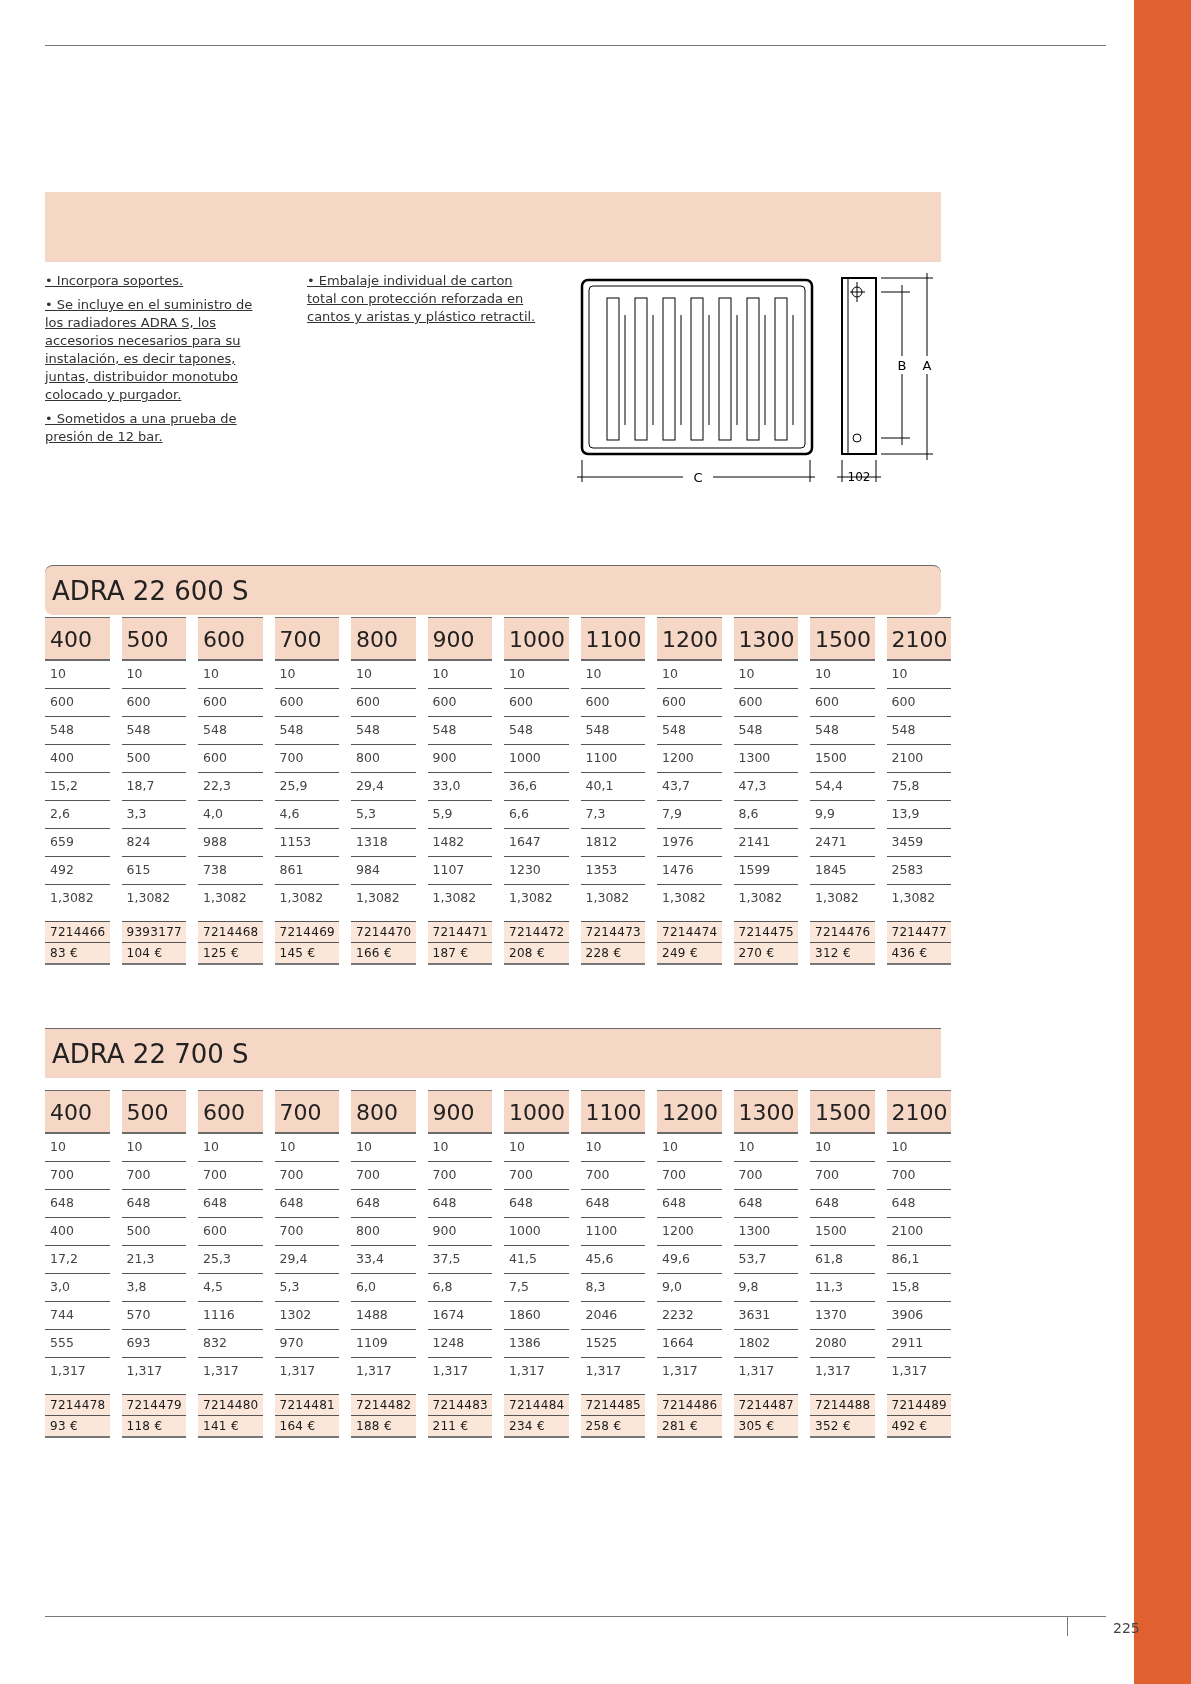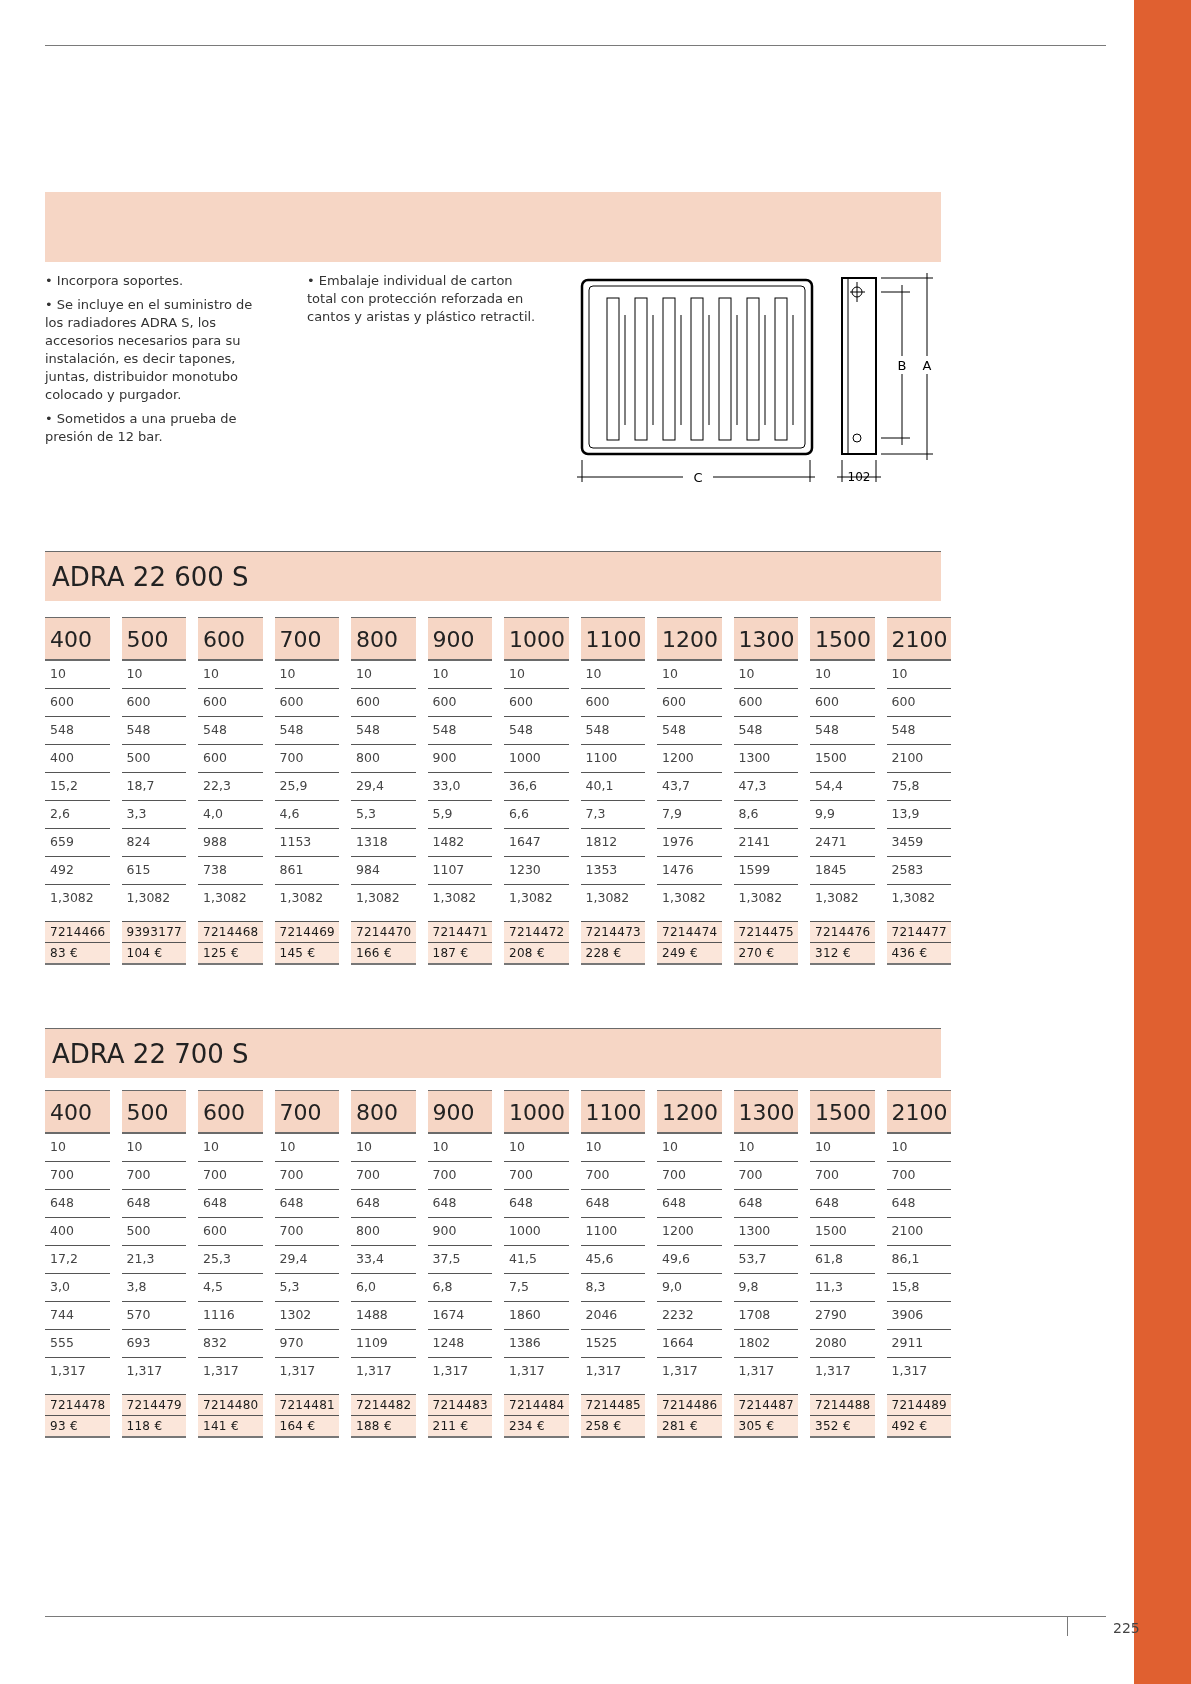--- a/index.html
+++ b/index.html
@@ -5,21 +5,21 @@
   html, body { margin: 0; padding: 0; }
   body {
     width: 1191px; height: 1684px; position: relative; overflow: hidden;
     background: #ffffff; color: #2a2a2a;
     font-family: "DejaVu Sans", sans-serif;
   }
   .side-bar { position: absolute; left: 1134px; top: 0; width: 57px; height: 1684px; background: #e06030; }
   .top-rule { position: absolute; left: 45px; top: 45px; width: 1061px; height: 1px; background: #7a7a7a; }
   .intro-band { position: absolute; left: 45px; top: 192px; width: 896px; height: 70px; background: #f6d6c5; }
 
-  .bullets { position: absolute; top: 272px; font-size: 13px; line-height: 18px; color: #333; }
+  .bullets { position: absolute; top: 272px; font-size: 13px; line-height: 18px; color: #333; text-decoration: underline; }
   .bullets p { margin: 0 0 6px 0; }
   .col1 { left: 45px; width: 215px; }
   .col2 { left: 307px; width: 230px; }
 
   .diagram { position: absolute; left: 565px; top: 270px; width: 380px; height: 220px; }
 
   .product-title {
     position: absolute; left: 45px; width: 896px; height: 50px;
     background: #f6d6c5; border-top: 1px solid #6a6a6a;
     font-size: 26px; line-height: 50px; color: #222; box-sizing: border-box; padding-left: 7px;
@@ -109,21 +109,21 @@
   </g>
   <rect x="118" y="200" width="30" height="14" fill="#fff"></rect>
   <text x="133" y="212" font-size="13" text-anchor="middle" font-family="DejaVu Sans, sans-serif">C</text>
   <text x="294" y="211" font-size="12" text-anchor="middle" font-family="DejaVu Sans, sans-serif">102</text>
   <rect x="331" y="86" width="12" height="18" fill="#fff"></rect>
   <text x="337" y="100" font-size="13" text-anchor="middle" font-family="DejaVu Sans, sans-serif">B</text>
   <rect x="356" y="86" width="12" height="18" fill="#fff"></rect>
   <text x="362" y="100" font-size="13" text-anchor="middle" font-family="DejaVu Sans, sans-serif">A</text>
 </svg>
 
-<div class="product-title" style="top:551px;">ADRA 22 600 S</div>
+<div class="product-title" style="top:565px;border-radius:8px;">ADRA 22 600 S</div>
 <div class="grid" id="grid0" style="top:617px;">
     <div class="col">
       <div class="col-head">400</div>
       <div class="cell">10</div>
       <div class="cell">600</div>
       <div class="cell">548</div>
       <div class="cell">400</div>
       <div class="cell">15,2</div>
       <div class="cell">2,6</div>
       <div class="cell">659</div>
@@ -438,36 +438,36 @@
       <div class="price">281 €</div>
     </div>
     <div class="col">
       <div class="col-head">1300</div>
       <div class="cell">10</div>
       <div class="cell">700</div>
       <div class="cell">648</div>
       <div class="cell">1300</div>
       <div class="cell">53,7</div>
       <div class="cell">9,8</div>
-      <div class="cell">1708</div>
+      <div class="cell">3631</div>
       <div class="cell">1802</div>
       <div class="cell last">1,317</div>
       <div class="gap"></div>
       <div class="code">7214487</div>
       <div class="price">305 €</div>
     </div>
     <div class="col">
       <div class="col-head">1500</div>
       <div class="cell">10</div>
       <div class="cell">700</div>
       <div class="cell">648</div>
       <div class="cell">1500</div>
       <div class="cell">61,8</div>
       <div class="cell">11,3</div>
-      <div class="cell">2790</div>
+      <div class="cell">1370</div>
       <div class="cell">2080</div>
       <div class="cell last">1,317</div>
       <div class="gap"></div>
       <div class="code">7214488</div>
       <div class="price">352 €</div>
     </div>
     <div class="col">
       <div class="col-head">2100</div>
       <div class="cell">10</div>
       <div class="cell">700</div>

